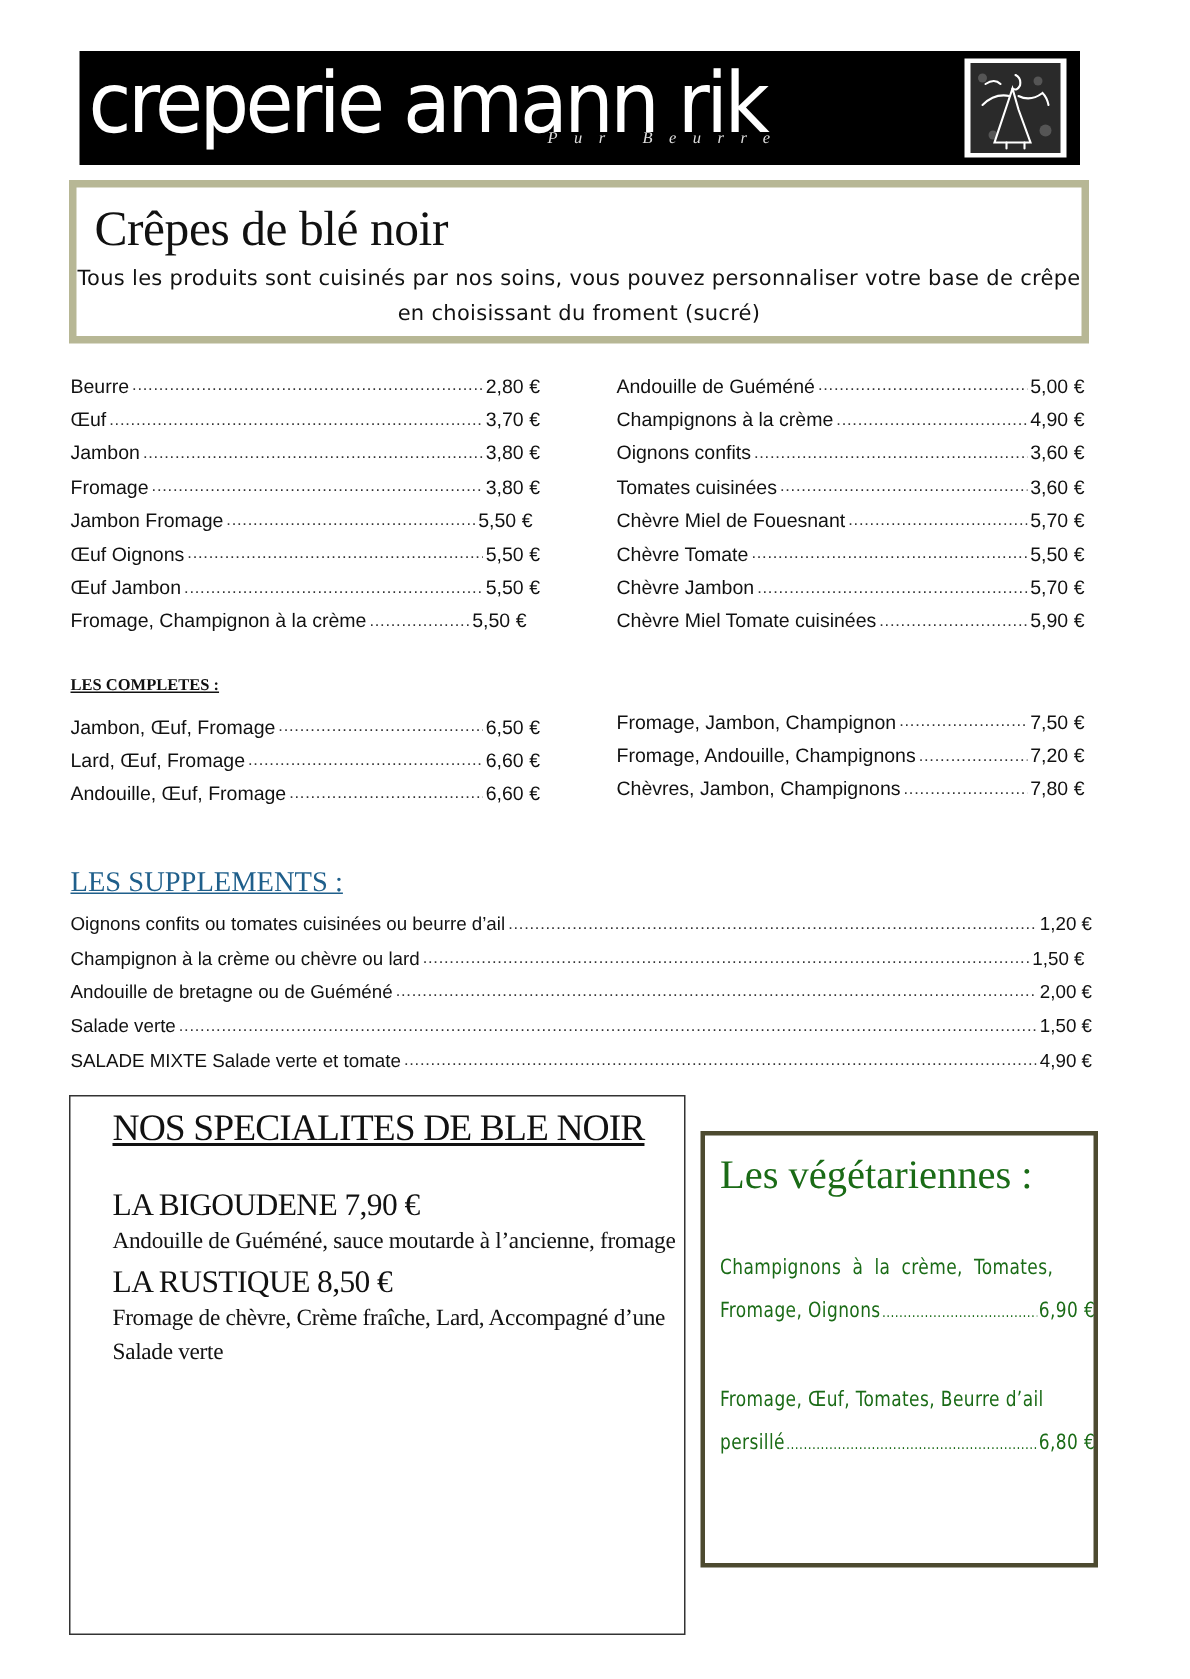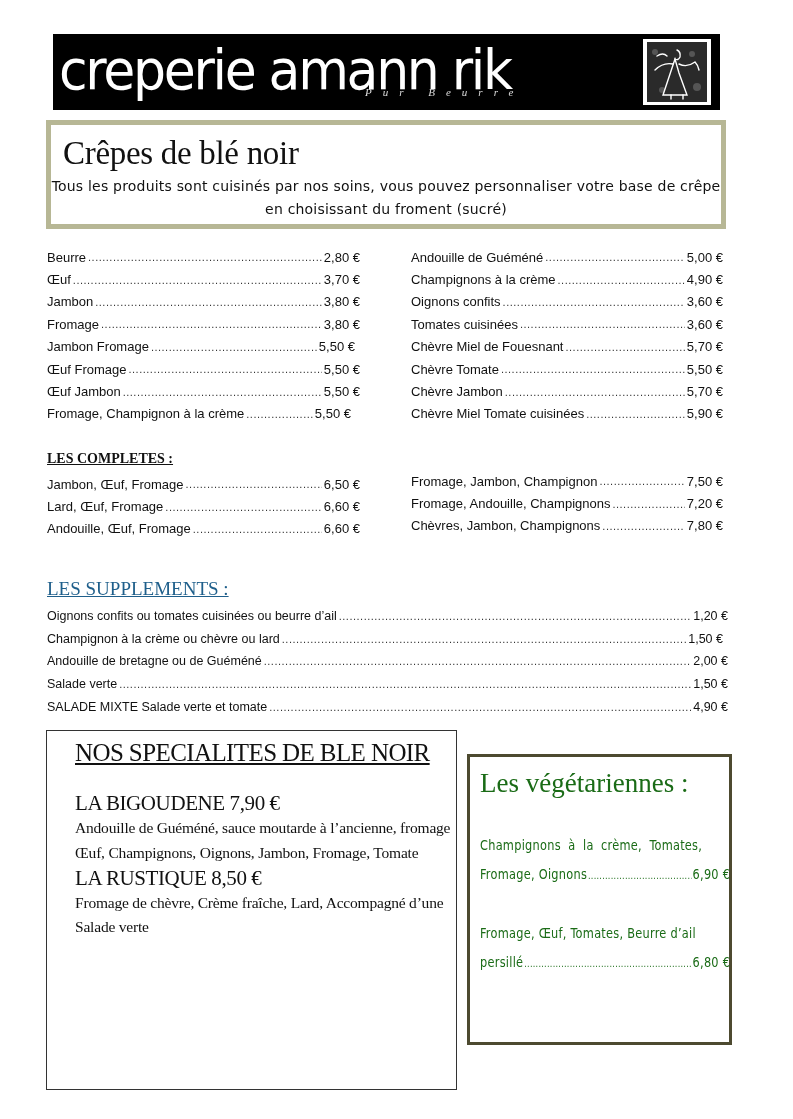--- a/index.html
+++ b/index.html
@@ -22,21 +22,21 @@
   .list { position: absolute; font-family: "Liberation Sans", sans-serif; font-size: 13px; color: #111; }
   .row { display: flex; align-items: center; height: 22.4px; white-space: nowrap; }
   .row .name { flex: 0 0 auto; }
   .row .dots { flex: 1 1 auto; overflow: hidden; margin: 0 2px; letter-spacing: 0.5px; font-size: 11px; color: #333; }
   .row .dots::before { content: "................................................................................................................................................................................................................................................................................................................................"; }
   .row .price { flex: 0 0 auto; }
 
   .col-left { left: 47px; top: 246px; width: 313px; }
   .col-right { left: 411px; top: 246px; width: 312px; }
 
-  .completes-title { position: absolute; left: 47px; top: 451px; font-family: "Liberation Serif", serif; font-weight: bold; font-size: 14px; text-decoration: underline; color: #111; }
+  .completes-title { position: absolute; left: 47px; top: 451px; font-family: "Liberation Serif", serif; font-weight: bold; font-size: 11px; text-decoration: underline; color: #111; }
   .comp-left { left: 47px; top: 473px; width: 313px; font-size: 13px; }
   .comp-right { left: 411px; top: 470px; width: 312px; }
 
   .supp-title { position: absolute; left: 47px; top: 578px; font-family: "Liberation Serif", serif; font-size: 19px; color: #1f5f8b; text-decoration: underline; }
   .supp { left: 47px; top: 605px; width: 681px; font-size: 12.5px; }
   .supp .row { height: 22.6px; }
 
   
   .spec { position: absolute; left: 46px; top: 730px; width: 411px; height: 360px; border: 1.5px solid #333; padding: 8px 0 0 28px; font-family: "Liberation Serif", serif; color: #111; }
   .spec h2 { font-weight: normal; font-size: 25px; text-decoration: underline; letter-spacing: -0.6px; margin-bottom: 23px; white-space: nowrap; }
@@ -103,21 +103,21 @@
       <span class="name">Fromage</span>
       <span class="dots"></span>
       <span class="price">3,80 €</span>
     </div>
   <div class="row" style="width:308px">
       <span class="name">Jambon Fromage</span>
       <span class="dots"></span>
       <span class="price">5,50 €</span>
     </div>
   <div class="row">
-      <span class="name">Œuf Fromage</span>
+      <span class="name">Œuf Oignons</span>
       <span class="dots"></span>
       <span class="price">5,50 €</span>
     </div>
   <div class="row">
       <span class="name">Œuf Jambon</span>
       <span class="dots"></span>
       <span class="price">5,50 €</span>
     </div>
   <div class="row" style="width:304px">
       <span class="name">Fromage, Champignon à la crème</span>
@@ -234,21 +234,20 @@
     </div>
 </div>
 
 <div class="spec">
   <h2>NOS SPECIALITES DE BLE NOIR</h2>
   <div>
     <div class="item-title">LA BIGOUDENE 7,90 €</div>
     <div class="item-desc">Andouille de Guéméné, sauce moutarde à l’ancienne, fromage</div>
   </div>
   <div>
-    <div class="item-desc">Œuf, Champignons, Oignons, Jambon, Fromage, Tomate</div>
   </div>
   <div>
     <div class="item-title">LA RUSTIQUE 8,50 €</div>
     <div class="item-desc">Fromage de chèvre, Crème fraîche, Lard, Accompagné d’une Salade verte</div>
   </div>
 </div>
 
 <div class="veg">
   <h3>Les végétariennes :</h3>
   <div class="entry">

